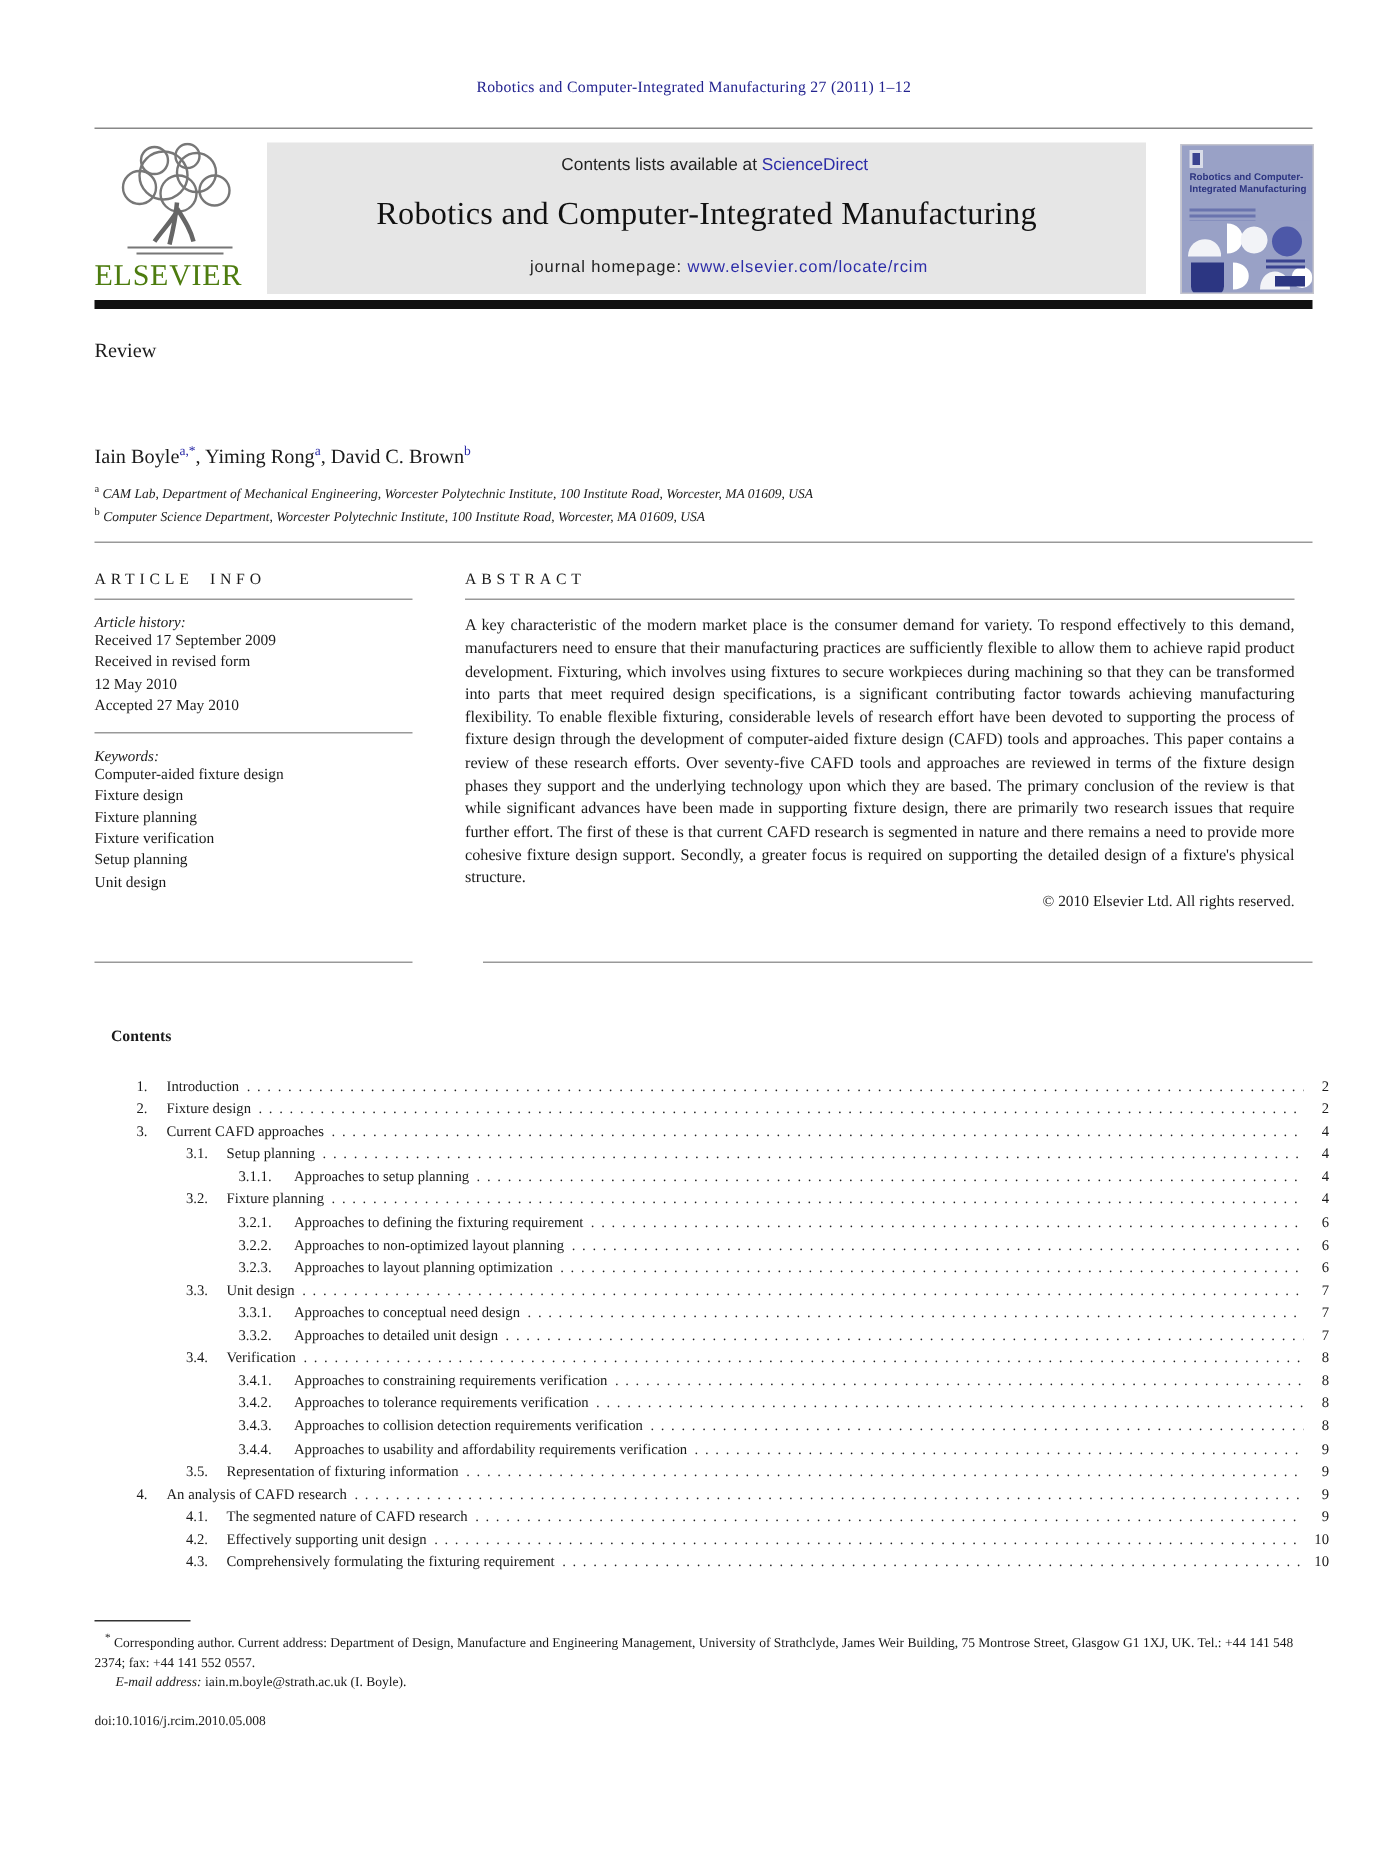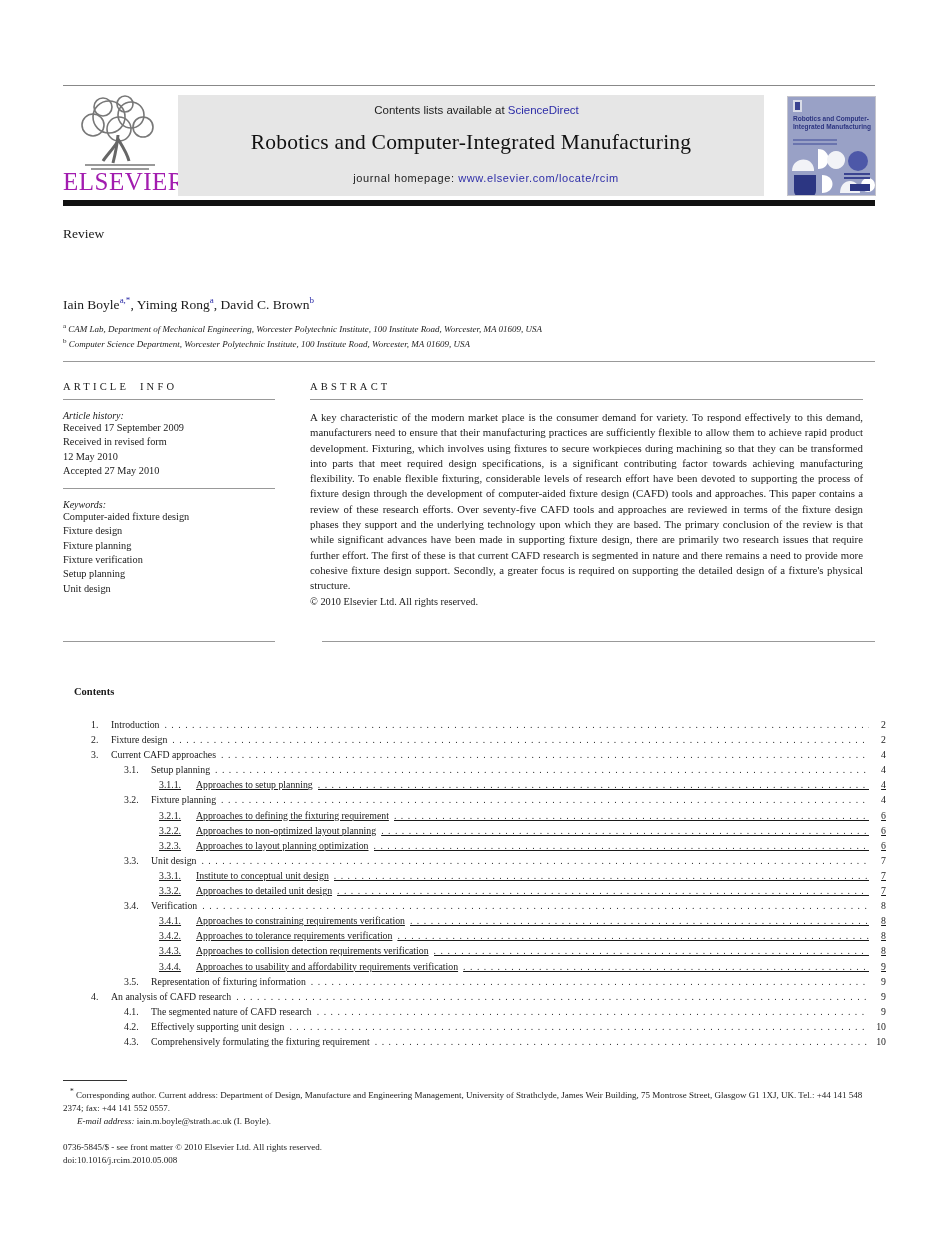--- a/index.html
+++ b/index.html
@@ -33,22 +33,22 @@
     margin-top:14px; font-size:21.5px; color:#111; letter-spacing:0.2px;
   }
   .homepage-line {
     margin-top:17px; font-family:"Liberation Sans", sans-serif;
     font-size:11px; color:#222; letter-spacing:0.6px;padding-left:30px;
   }
 
   
   .logo-box { left:63px; top:95px; width:112px; height:101px; }
   .elsevier-word {
-    position:absolute; bottom:0; left:0; width:112px; text-align:right;
-    color:#a21caf; font-size:25px; letter-spacing:0.5px;
+    position:absolute; bottom:0; left:0; width:112px; text-align:left;
+    color:#4d7c0f; font-size:20px; letter-spacing:0.5px;
   }
 
   
   .cover {
     left:787px; top:96px; width:89px; height:100px; background:#99a1c6;
     border:1px solid #c4c4cc; box-sizing:border-box; overflow:hidden;
   }
   .cover-logo { position:absolute; left:5px; top:3px; width:9px; height:12px; background:#d9dce8; }
   .cover-logo:before { content:""; position:absolute; left:2px; top:2px; width:5px; height:8px; background:#3a4390; }
   .cover-title {
@@ -78,56 +78,57 @@
   .info-col { left:63px; top:381px; width:212px; }
   .abstract-col { left:310px; top:381px; width:553px; }
   .col-heading { font-size:10.5px; letter-spacing:3.2px; word-spacing:5px; margin:0 0 7px 0; }
   .underrule { margin-bottom:10px; }
   .info-label { font-size:10px; font-style:italic; margin:0; }
   .info-lines { font-size:10.3px; line-height:14.3px; white-space:pre-line; margin:0 0 10px 0; }
   .midrule { margin:2px 0 10px 0; }
   .abstract-text {
     font-size:10.8px; line-height:15.3px; text-align:justify; margin:0;
   }
-  .copyright-line { font-size:10.3px; margin-top:2px; }
+  .copyright-line { font-size:10.3px; text-align:right; margin-top:2px; }
   .info-bottom-rule { left:63px; top:641px; width:212px; }
   .abstract-bottom-rule { left:322px; top:641px; width:553px; }
 
   
   .contents-sec { left:74px; top:686px; width:812px; }
   .contents-heading { font-size:10.5px; font-weight:bold; margin:0 0 22px 0; }
   .toc { font-size:9.8px; }
   .toc-row { display:flex; align-items:baseline; height:15.1px; }
   .toc-num { flex:none; }
   .toc-label { flex:none; white-space:nowrap; }
   .toc-leader { flex:1; overflow:hidden; white-space:nowrap; margin:0 3px 0 5px; color:#222; }
   .toc-leader:after {
     content:". . . . . . . . . . . . . . . . . . . . . . . . . . . . . . . . . . . . . . . . . . . . . . . . . . . . . . . . . . . . . . . . . . . . . . . . . . . . . . . . . . . . . . . . . . . . . . . . . . . . . . . . . . . . . . . . . . . . . . . . . . . .";
     letter-spacing:1px;
   }
   .toc-page { flex:none; min-width:14px; text-align:right; }
   .lvl1 { padding-left:17px; }  .lvl1 .toc-num { width:20px; }
   .lvl2 { padding-left:50px; }  .lvl2 .toc-num { width:27px; }
-  .lvl3 { padding-left:85px;text-decoration:underline; }  .lvl3 .toc-num { width:37px; }
+  .lvl3 { padding-left:85px; }  .lvl3 .toc-num { width:37px; }
 
   
   .fn-rule { left:63px; top:1080px; width:64px; background:#333; height:1px; }
   .footnote { left:63px; top:1086px; width:812px; font-size:9px; line-height:12.8px; }
   .footnote p { margin:0; }
   .fn-main { text-indent:7px; }
   .fn-email { text-indent:14px; }
   .fn-email .em-label { font-style:italic; }
   .imprint { left:63px; top:1141px; width:812px; font-size:9px; line-height:13px; }
   .imprint p { margin:0; }
 </style>
 </head>
 <body>
 
 <div class="page">
 
+  <div class="abs top-citation">Robotics and Computer-Integrated Manufacturing 27 (2011) 1–12</div>
   <div class="abs rule-dark" style="left:63px; top:85px; width:812px;"></div>
 
   <div class="abs logo-box">
     <svg width="112" height="78" viewBox="0 0 112 78">
       <g fill="none" stroke="#777" stroke-width="1.6">
         <circle cx="46" cy="22" r="16"></circle>
         <circle cx="68" cy="20" r="13"></circle>
         <circle cx="30" cy="30" r="11"></circle>
         <circle cx="80" cy="32" r="10"></circle>
         <circle cx="56" cy="34" r="12"></circle>
@@ -290,21 +291,21 @@
 
     <div class="toc-row lvl2">
       <span class="toc-num">3.3.</span>
       <span class="toc-label">Unit design</span>
       <span class="toc-leader"></span>
       <span class="toc-page">7</span>
     </div>
 
     <div class="toc-row lvl3">
       <span class="toc-num">3.3.1.</span>
-      <span class="toc-label">Institute to conceptual unit design</span>
+      <span class="toc-label">Approaches to conceptual need design</span>
       <span class="toc-leader"></span>
       <span class="toc-page">7</span>
     </div>
 
     <div class="toc-row lvl3">
       <span class="toc-num">3.3.2.</span>
       <span class="toc-label">Approaches to detailed unit design</span>
       <span class="toc-leader"></span>
       <span class="toc-page">7</span>
     </div>
@@ -381,17 +382,16 @@
   </div>
   </div>
 
   <div class="abs fn-rule"></div>
   <div class="abs footnote">
     <p class="fn-main"><sup>*</sup><span> Corresponding author. Current address: Department of Design, Manufacture and Engineering Management, University of Strathclyde, James Weir Building, 75 Montrose Street, Glasgow G1 1XJ, UK. Tel.: +44 141 548 2374; fax: +44 141 552 0557.</span></p>
     <p class="fn-email"><span class="em-label">E-mail address:</span><span> iain.m.boyle@strath.ac.uk (I. Boyle).</span></p>
   </div>
 
   <div class="abs imprint">
-    <p>0736-5845/$ - see front matter © 2010 Elsevier Ltd. All rights reserved.</p>
     <p>doi:10.1016/j.rcim.2010.05.008</p>
   </div>
 
 </div>
 
 </body></html>

